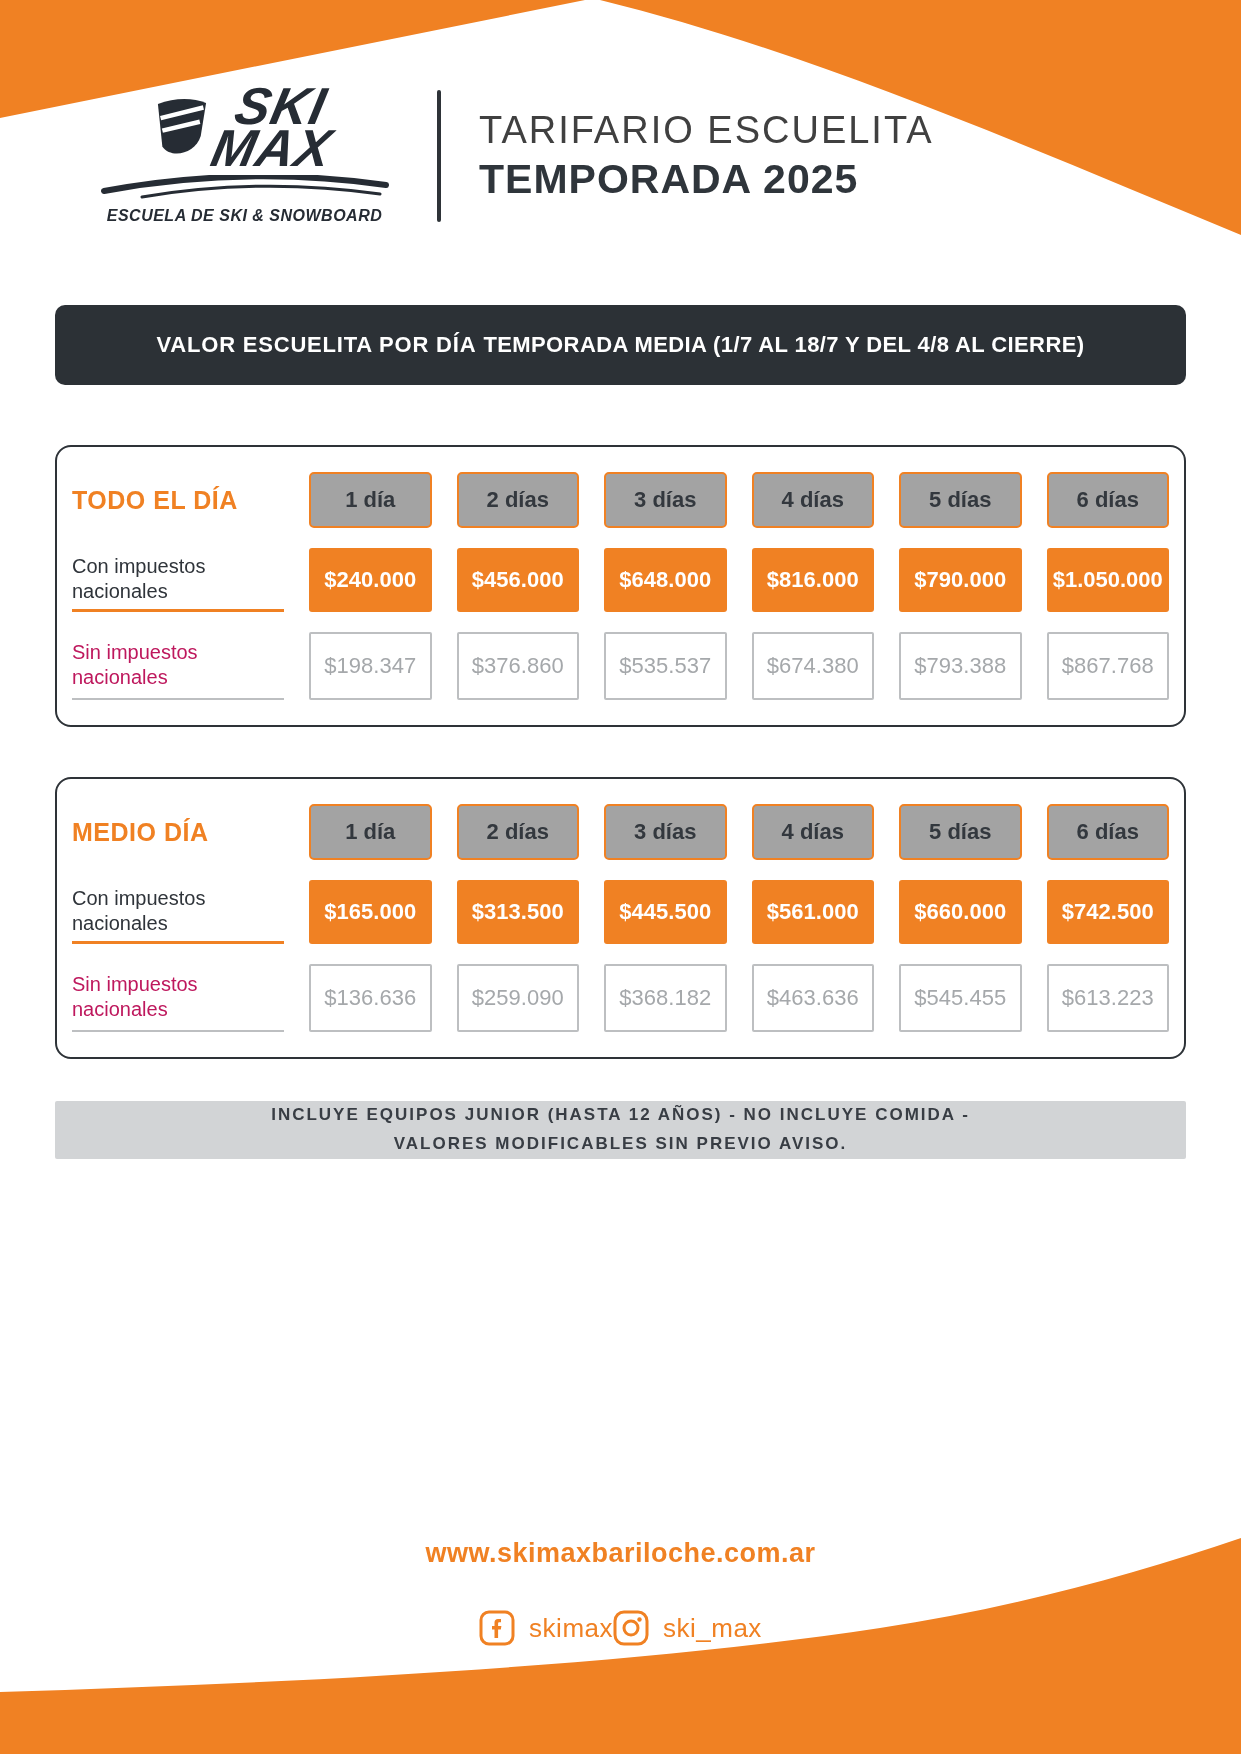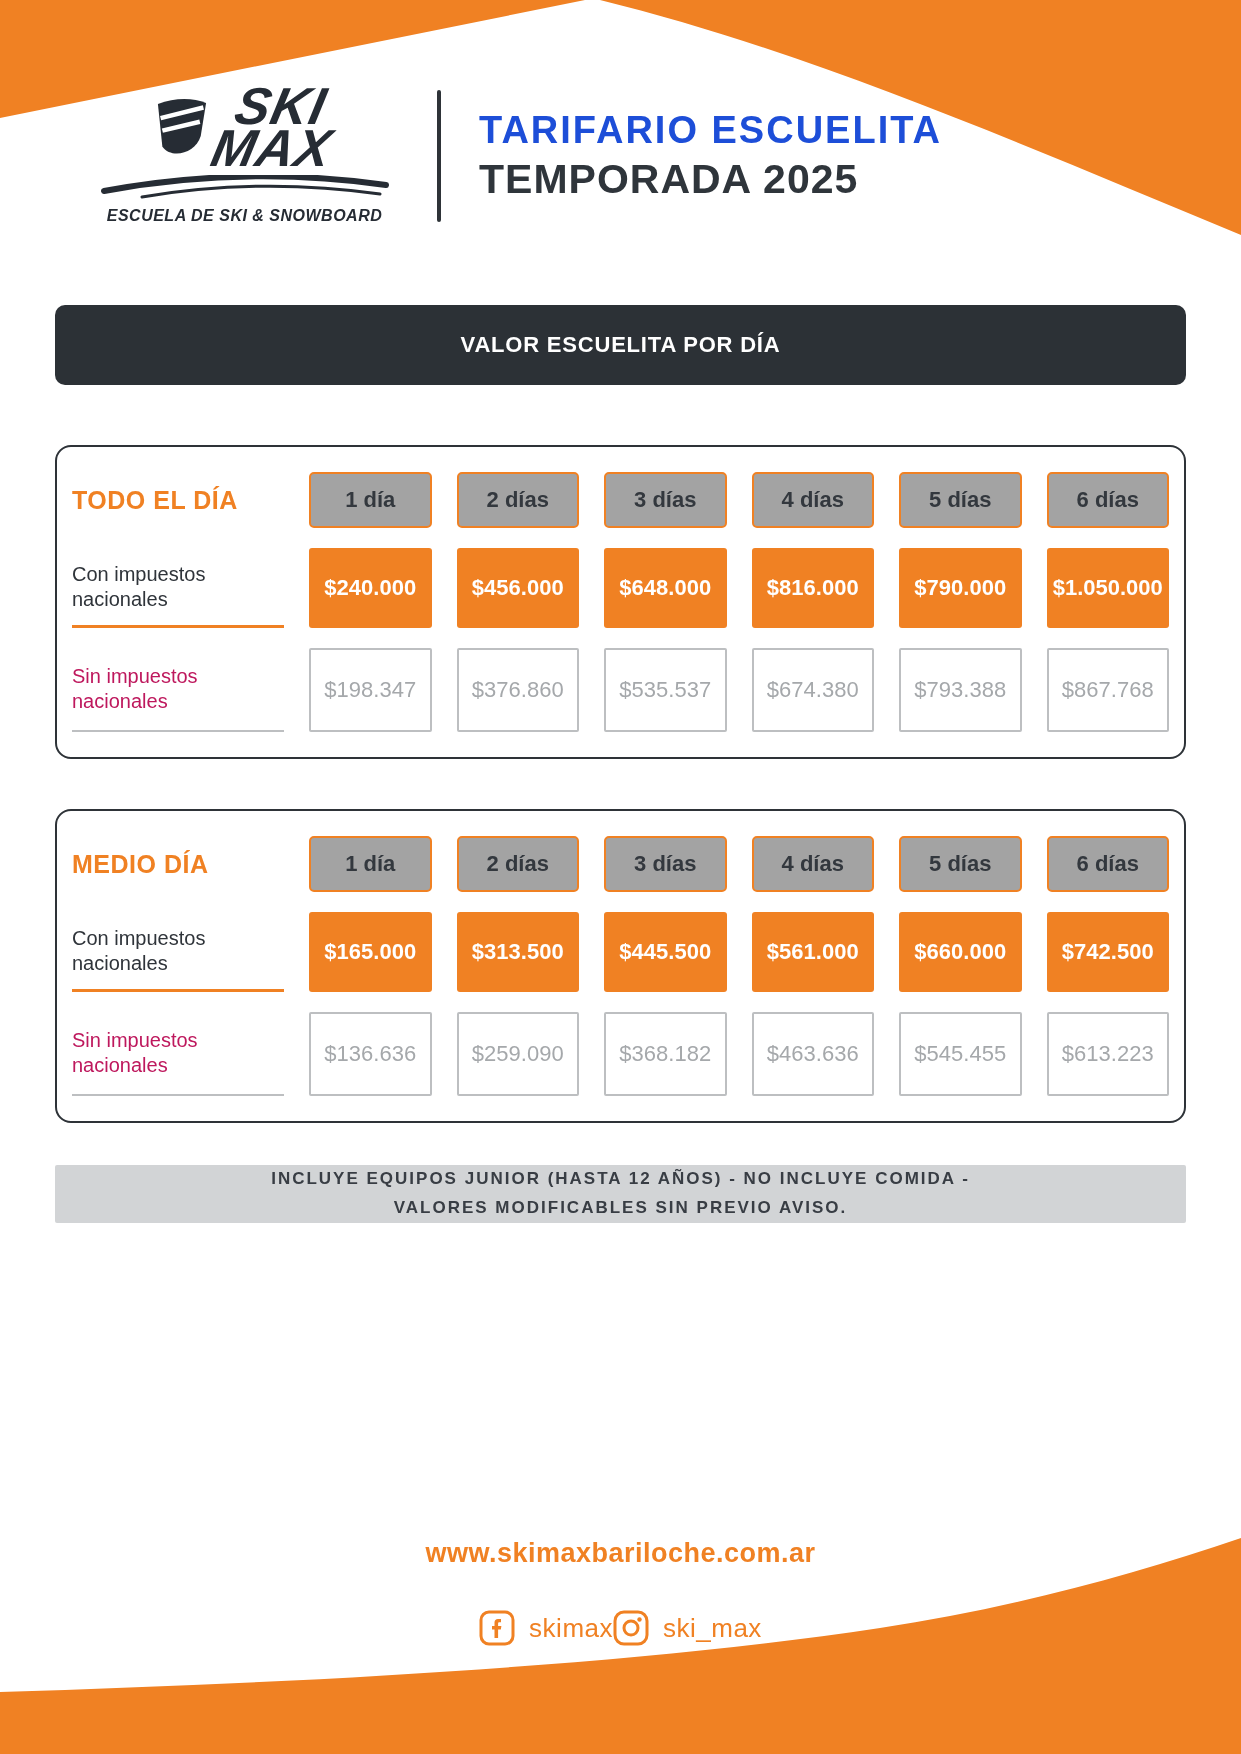--- a/index.html
+++ b/index.html
@@ -23,21 +23,21 @@
     letter-spacing:1px;color:#262C34;transform:skewX(-12deg);
     display:flex;flex-direction:column;align-items:center;
   }
   .logo-swoosh{display:block;margin:6px auto 0;}
   .brand-tagline{
     margin-top:8px;font-size:16px;font-weight:bold;font-style:italic;
     letter-spacing:.5px;color:#262C34;white-space:nowrap;
   }
   .header-divider{width:4px;height:132px;background:#2E3338;margin:0 0 0 40px;border-radius:2px;}
   .header-titles{margin-left:38px;}
-  .title-light{font-size:38px;font-weight:700;letter-spacing:2px;color:#1d4ed8;}
+  .title-light{font-size:38px;font-weight:400;letter-spacing:2px;color:#404040;}
   .title-bold{font-size:41px;font-weight:800;letter-spacing:1px;color:#2F353B;margin-top:4px;}
   
   .banner{
     margin:80px 55px 0;background:var(--dark,#2C3136);border-radius:10px;
     height:80px;display:flex;flex-direction:row;justify-content:center;align-items:center;gap:7px;
     color:#ffffff;font-weight:700;
   }
   .banner-line1{font-size:22px;letter-spacing:.8px;}
   .banner-line2{font-size:22px;letter-spacing:.4px;}
   
@@ -58,21 +58,21 @@
     height:52px;border:2px solid var(--orange,#F08123);border-radius:5px;background:#a3a3a3;
     display:flex;align-items:center;justify-content:center;
     font-size:22px;font-weight:700;color:#33383E;
   }
   .row-label{
     display:flex;align-items:center;font-size:20px;line-height:1.25;
   }
   .row-label.con{color:#2F343A;border-bottom:3px solid var(--orange,#F08123);}
   .row-label.sin{color:#be185d;border-bottom:2px solid var(--gray-border,#BDBFC1);}
   .price-box{
-    height:80px;display:flex;align-items:center;justify-content:center;
+    height:64px;display:flex;align-items:center;justify-content:center;
     font-size:22px;white-space:nowrap;
   }
   .price-box.orange-box{
     background:var(--orange,#F08123);color:#ffffff;font-weight:600;border-radius:3px;
   }
   .price-box.gray-box{
     border:2px solid var(--gray-border,#BDBFC1);color:var(--gray-text,#A5A8AB);
     font-weight:400;border-radius:2px;background:#fff;
   }
   
@@ -126,20 +126,21 @@
     </div>
     <div class="header-divider"></div>
     <div class="header-titles">
       <div class="title-light">TARIFARIO ESCUELITA</div>
       <div class="title-bold">TEMPORADA 2025</div>
     </div>
   </header>
 
   <section class="banner">
     <div class="banner-line1">VALOR ESCUELITA POR DÍA</div>
+    <div class="banner-line2">TEMPORADA MEDIA (1/7 AL 18/7 Y DEL 4/8 AL CIERRE)</div>
   </section>
 
   <section class="card">
     <div class="grid">
       <div class="row-title">TODO EL DÍA</div>
       <div class="day-box">1 día</div>
       <div class="day-box">2 días</div>
       <div class="day-box">3 días</div>
       <div class="day-box">4 días</div>
       <div class="day-box">5 días</div>

